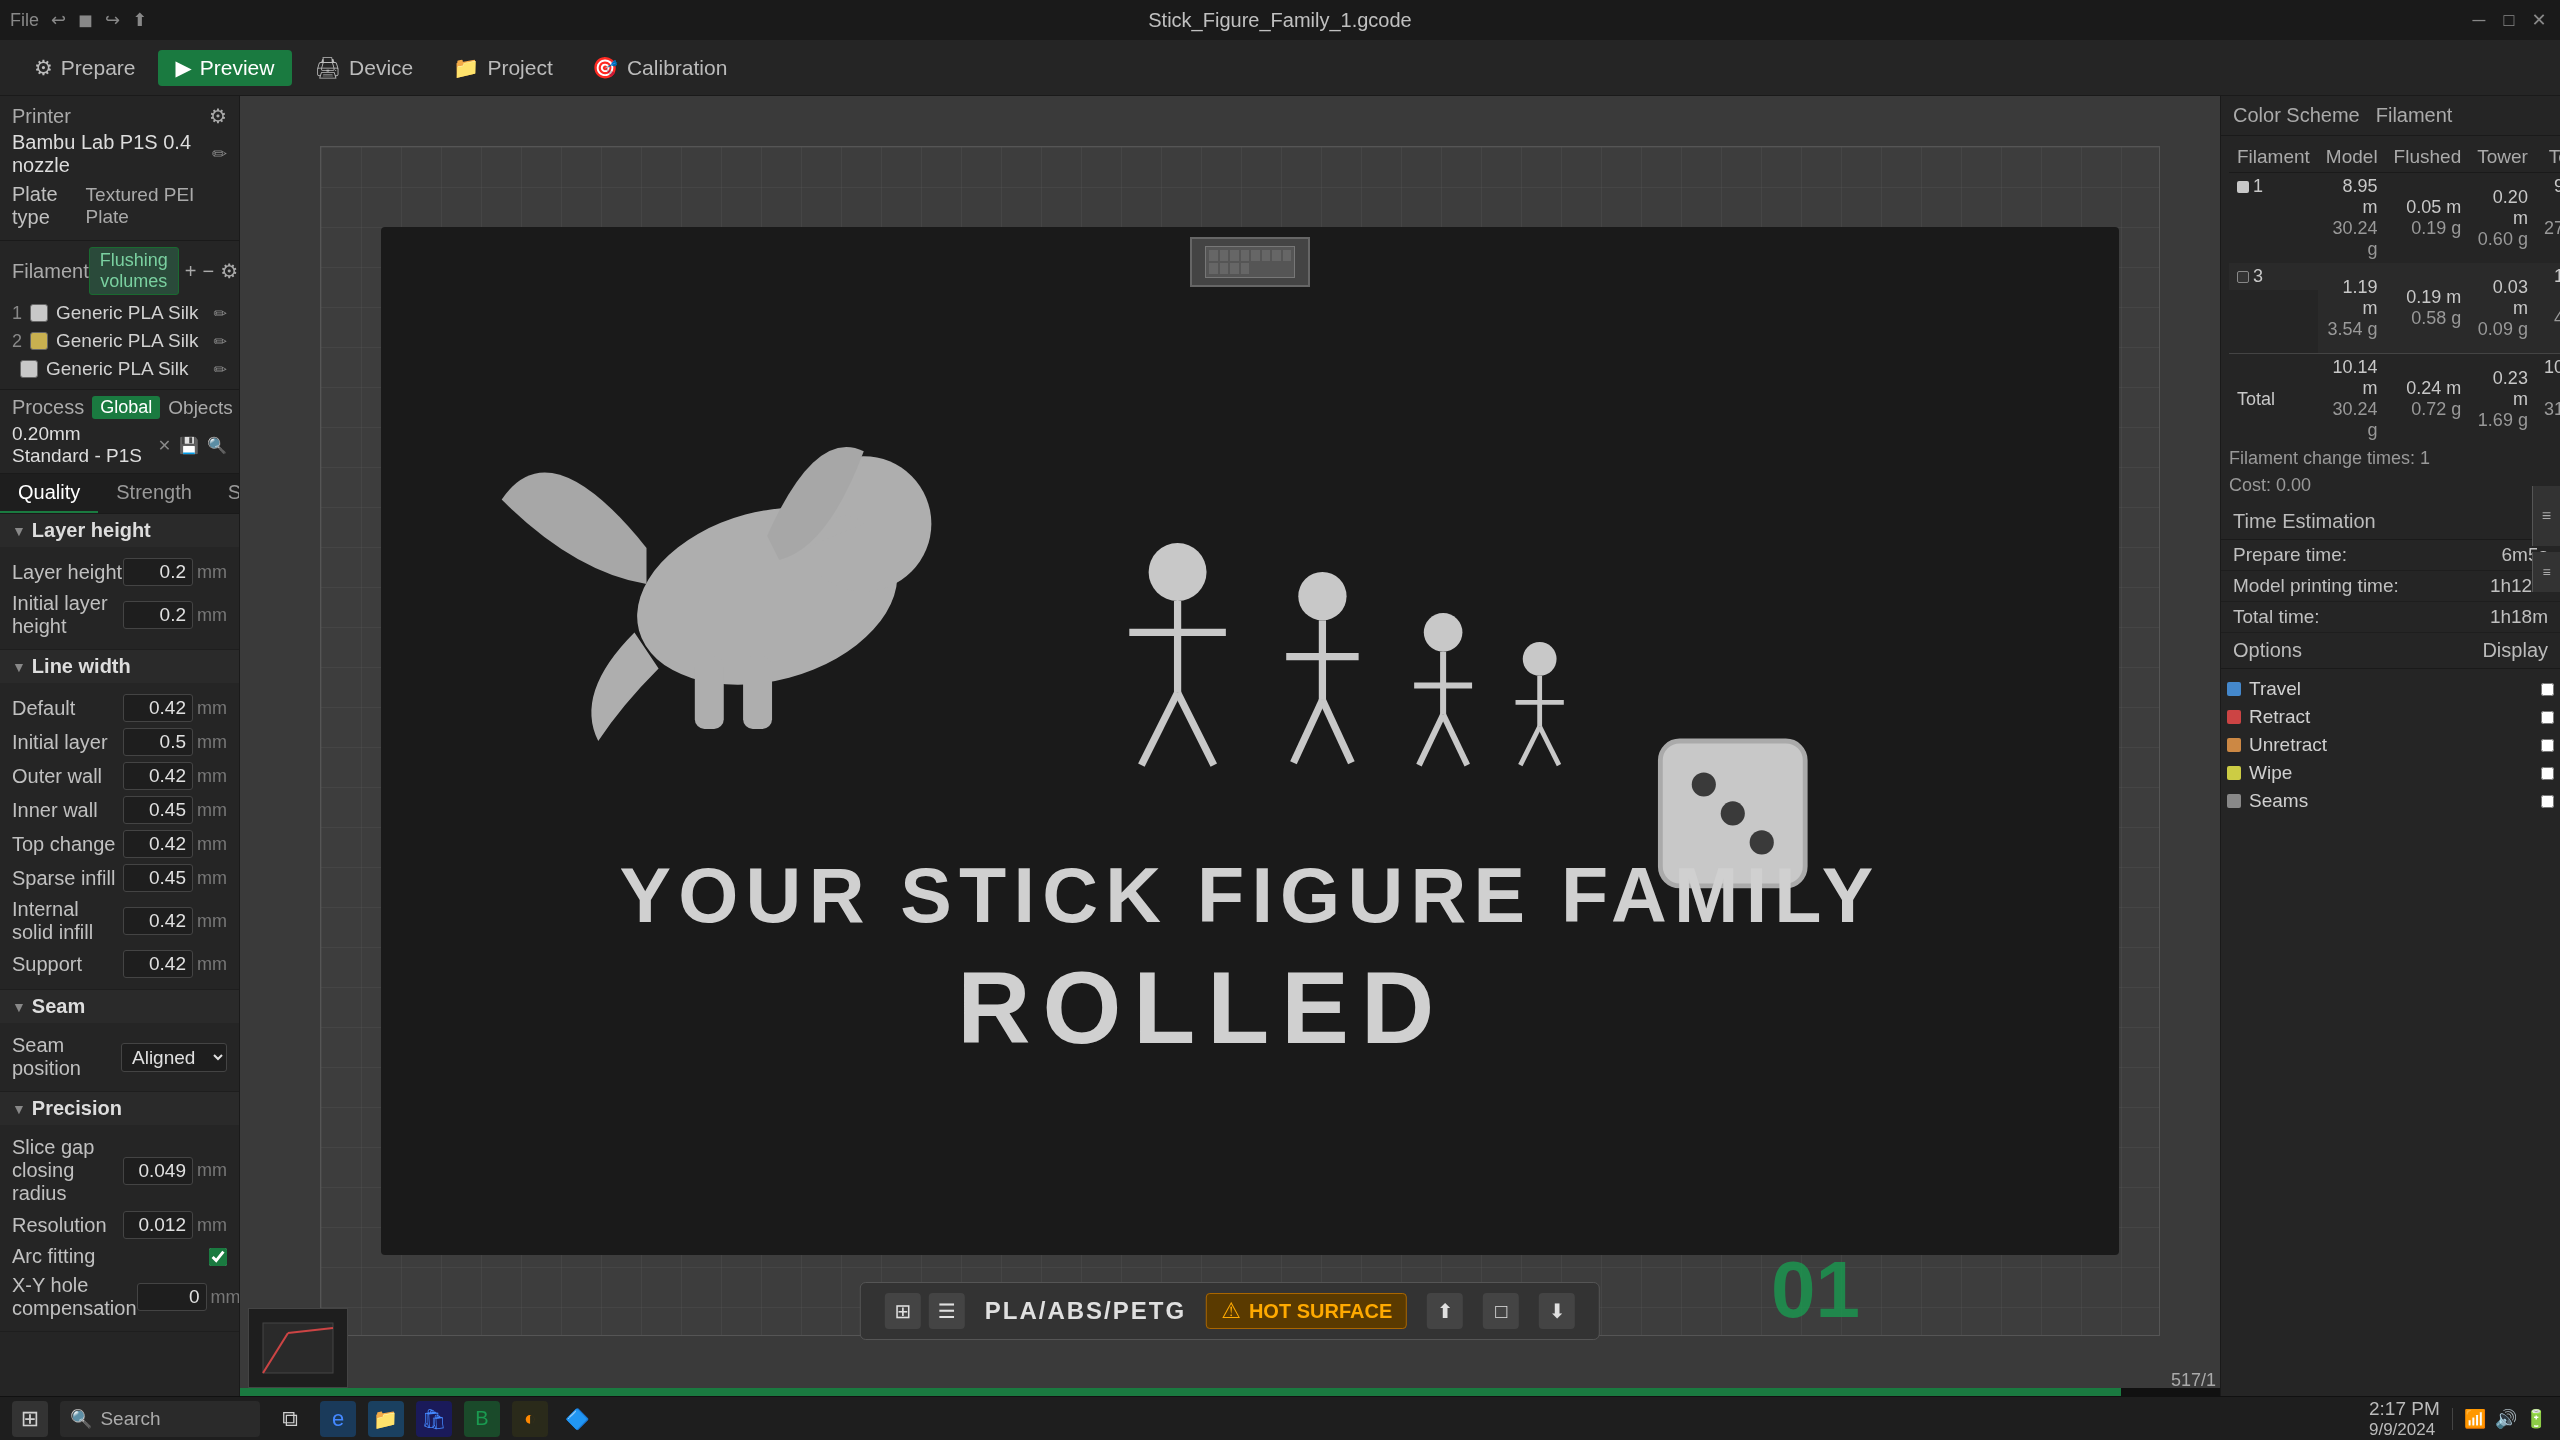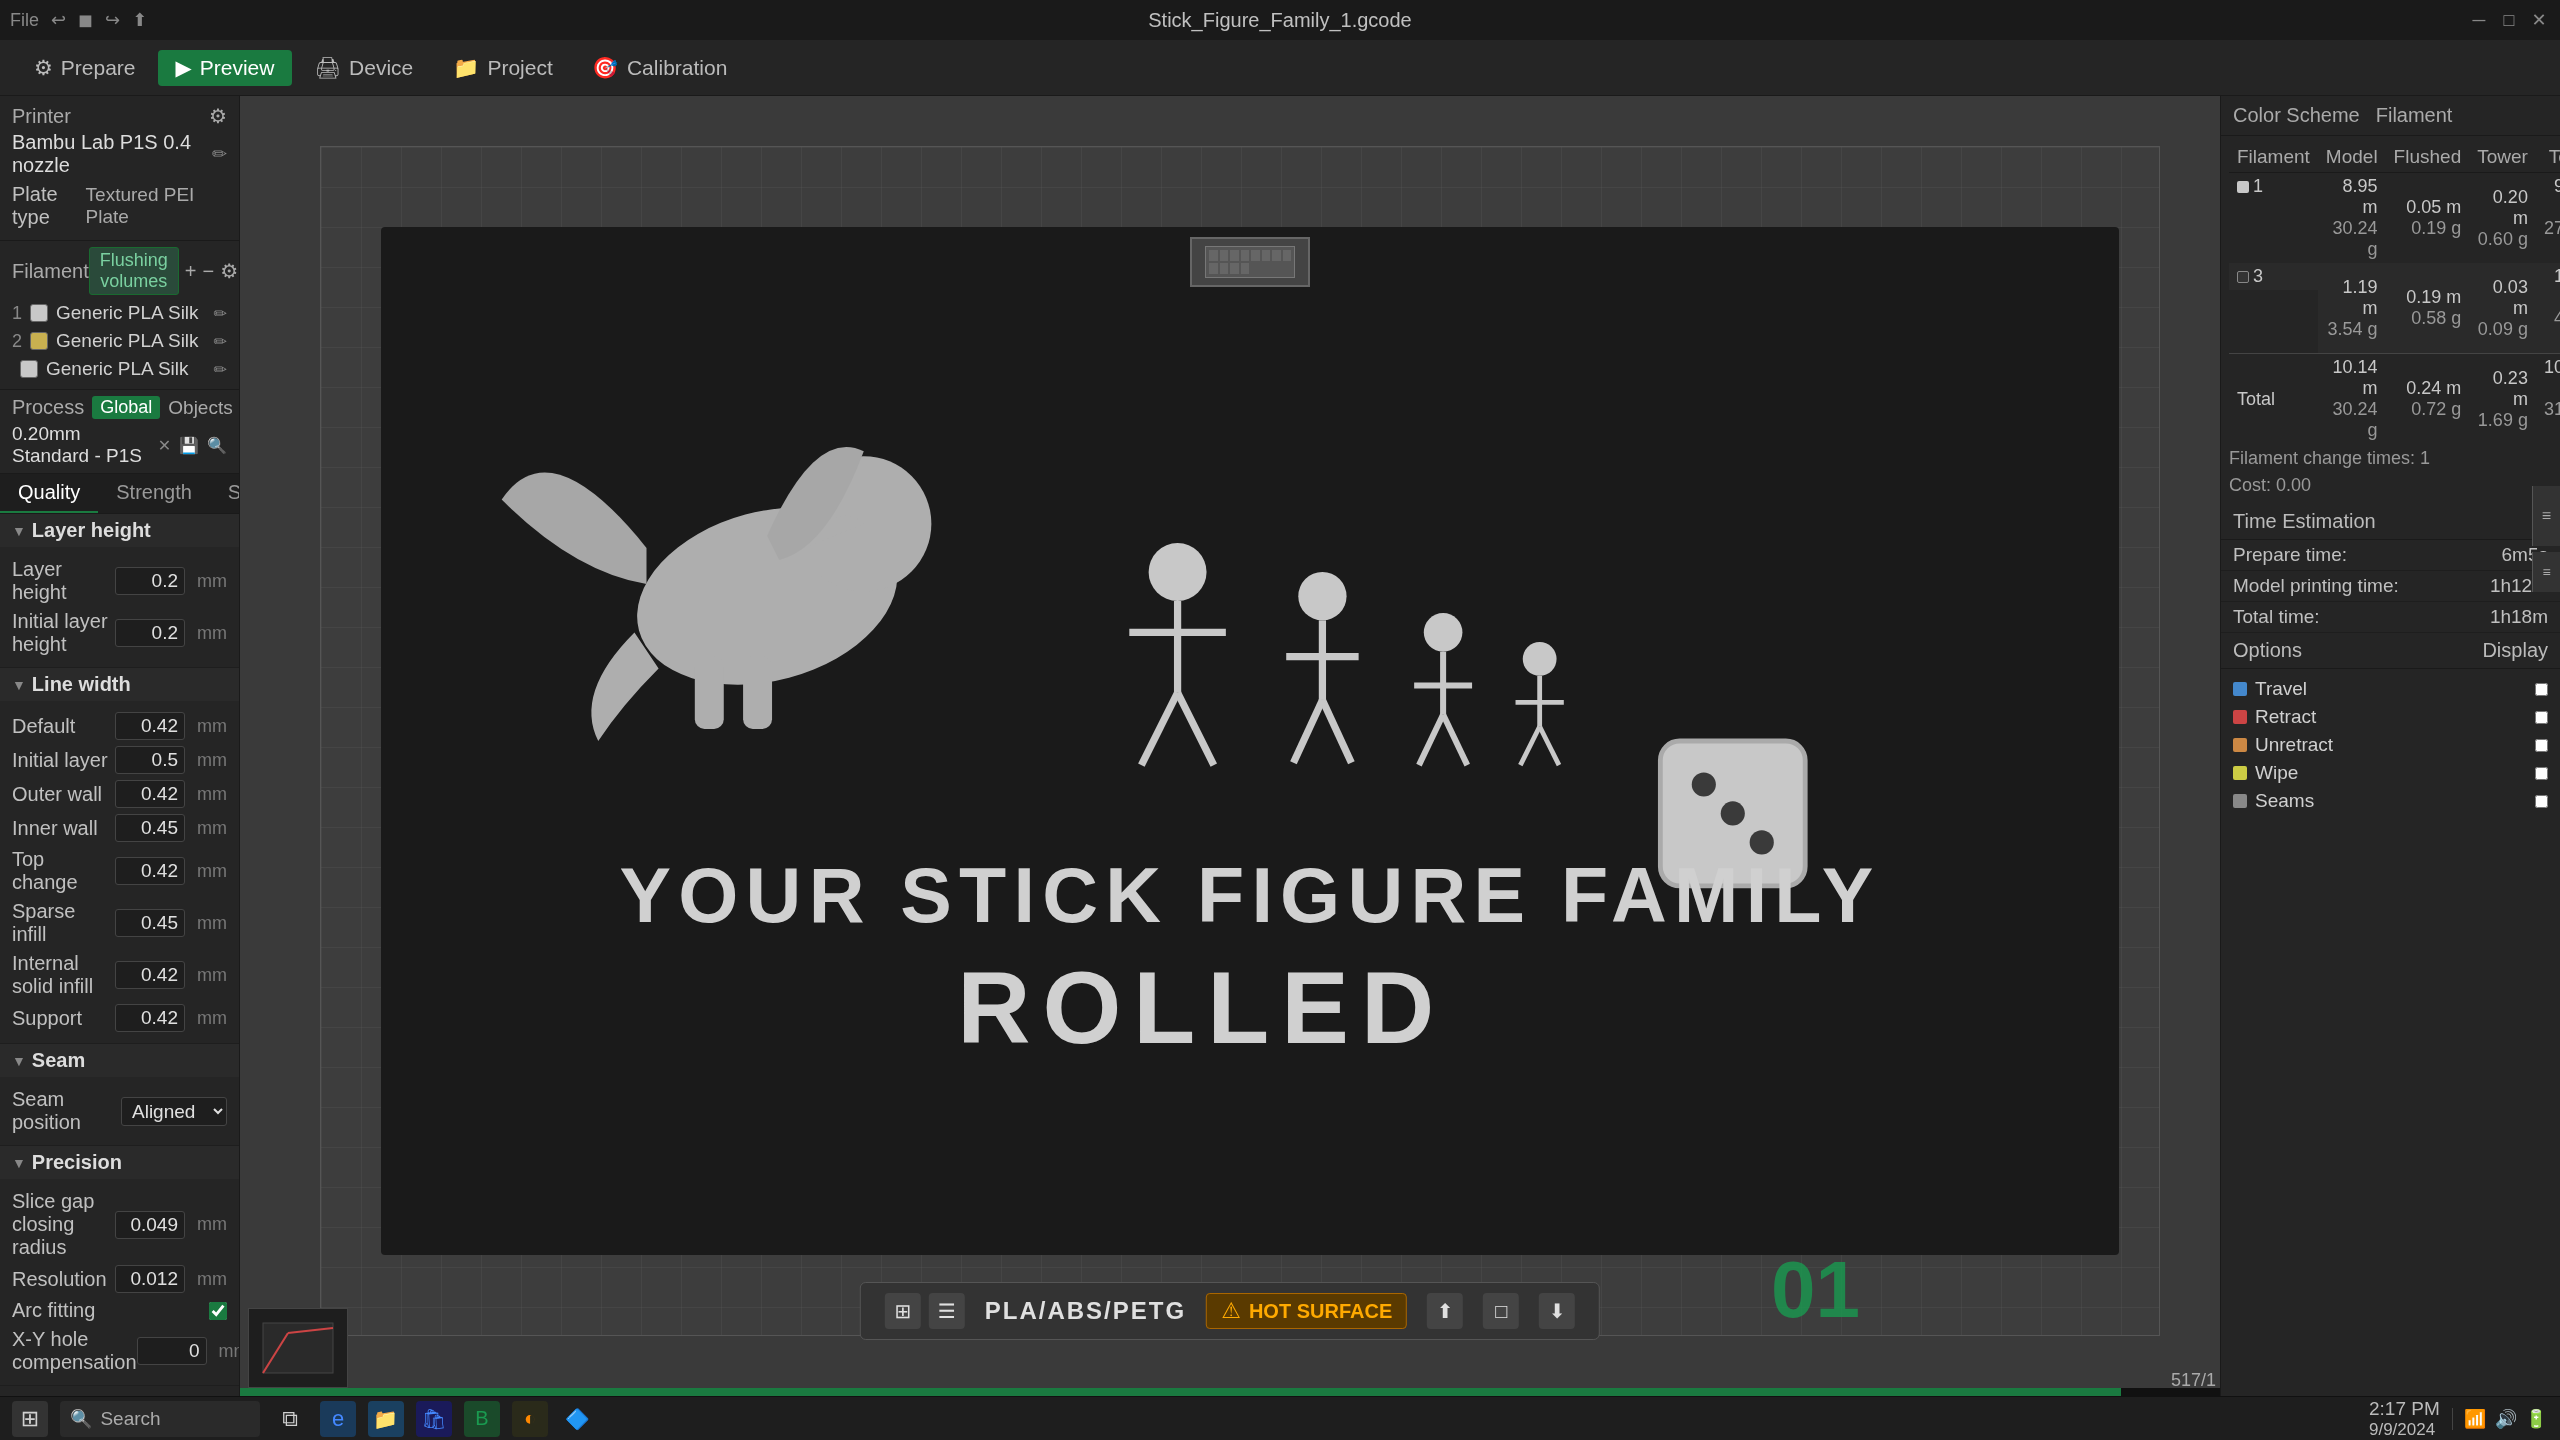--- a/index.html
+++ b/index.html
@@ -125,21 +125,21 @@
       display: flex;
       align-items: center;
       justify-content: space-between;
       padding: 3px 0;
       font-size: 20px;
     }
     .panel-row-label { color: #c0c0c0; flex: 1; font-size: 20px; }
     .panel-row-value {
       display: flex;
       align-items: center;
-      gap: 12px;
+      gap: 4px;
     }
     .panel-input {
       width: 70px;
       background: #1e1e1e;
       border: 1px solid #444;
       border-radius: 3px;
       color: #e0e0e0;
       font-size: 19px;
       padding: 2px 6px;
       text-align: right;
@@ -341,21 +341,21 @@
     .right-row {
       display: flex;
       justify-content: space-between;
       padding: 4px 12px;
       font-size: 19px;
       color: #c0c0c0;
       border-bottom: 1px solid #1e1e1e;
     }
 
     .display-legend {
-      padding: 6px 12px;
+      padding: 6px 6px;
     }
     .legend-item {
       display: flex;
       align-items: center;
       gap: 8px;
       padding: 3px 0;
       font-size: 19px;
     }
     .legend-dot {
       width: 14px; height: 14px;

